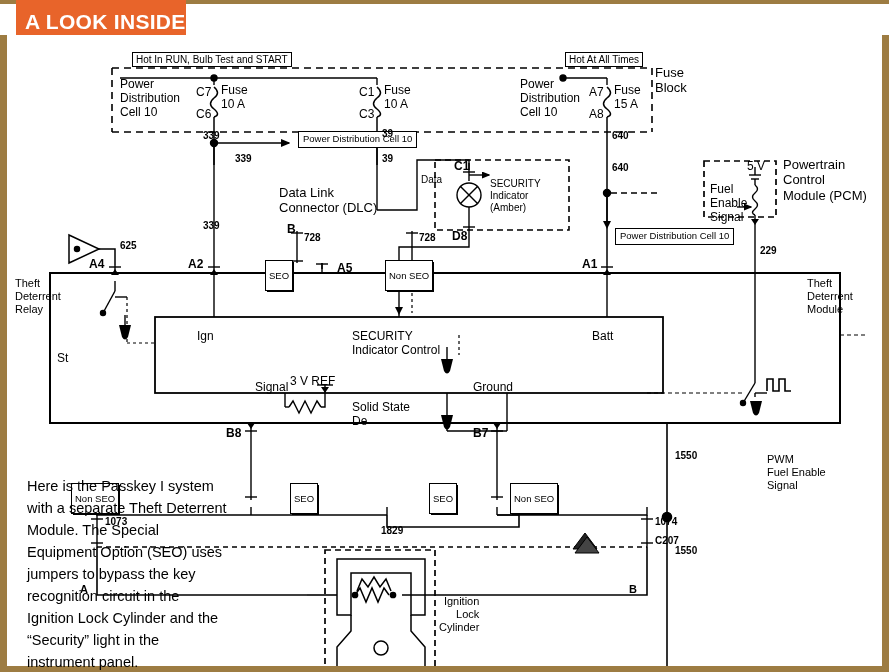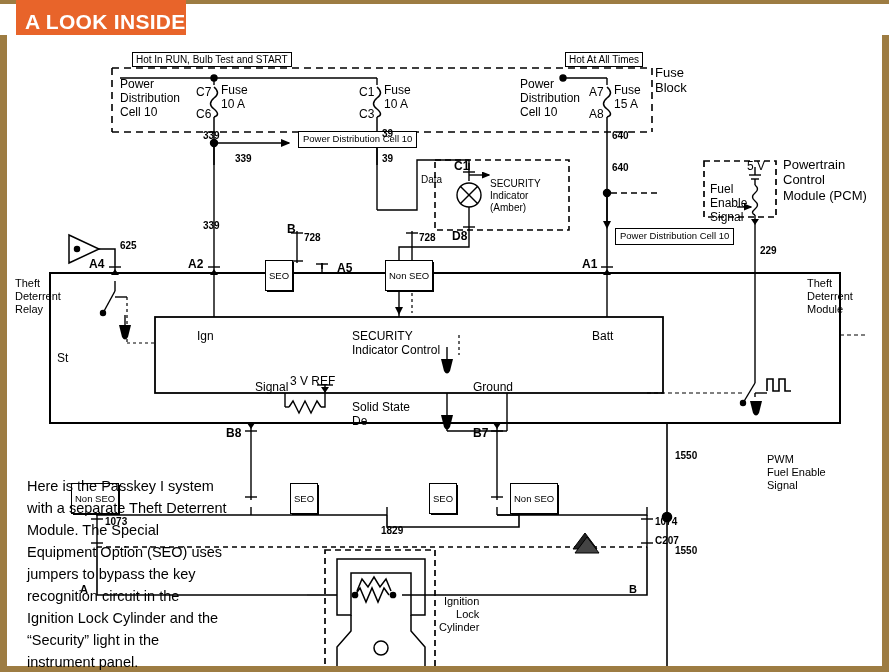--- a/index.html
+++ b/index.html
@@ -472,20 +472,22 @@
 
     <div class="lbl t10" style="left:414px; top:139px;">Data</div>
 
     <div class="lbl t9 bold" style="left:447px; top:124px;">C1</div>
     <div class="lbl t9 bold" style="left:445px; top:194px;">D8</div>
 
     <div class="lbl t10" style="left:483px; top:143px;">SECURITY
 Indicator
 (Amber)</div>
 
+    <div class="lbl t13" style="left:272px; top:150px;">Data Link
+Connector (DLC)</div>
     <div class="lbl t9 bold" style="left:280px; top:187px;">B</div>
     <div class="lbl t10 bold" style="left:297px; top:197px;">728</div>
     <div class="lbl t10 bold" style="left:412px; top:197px;">728</div>
 
     <div class="seo" style="left:258px; top:225px;">SEO</div>
     <div class="seo" style="left:378px; top:225px;">Non SEO</div>
     <div class="lbl t9 bold" style="left:330px; top:226px;">A5</div>
 
     <div class="lbl t11" style="left:8px; top:194px;">Theft
 Deterrent

